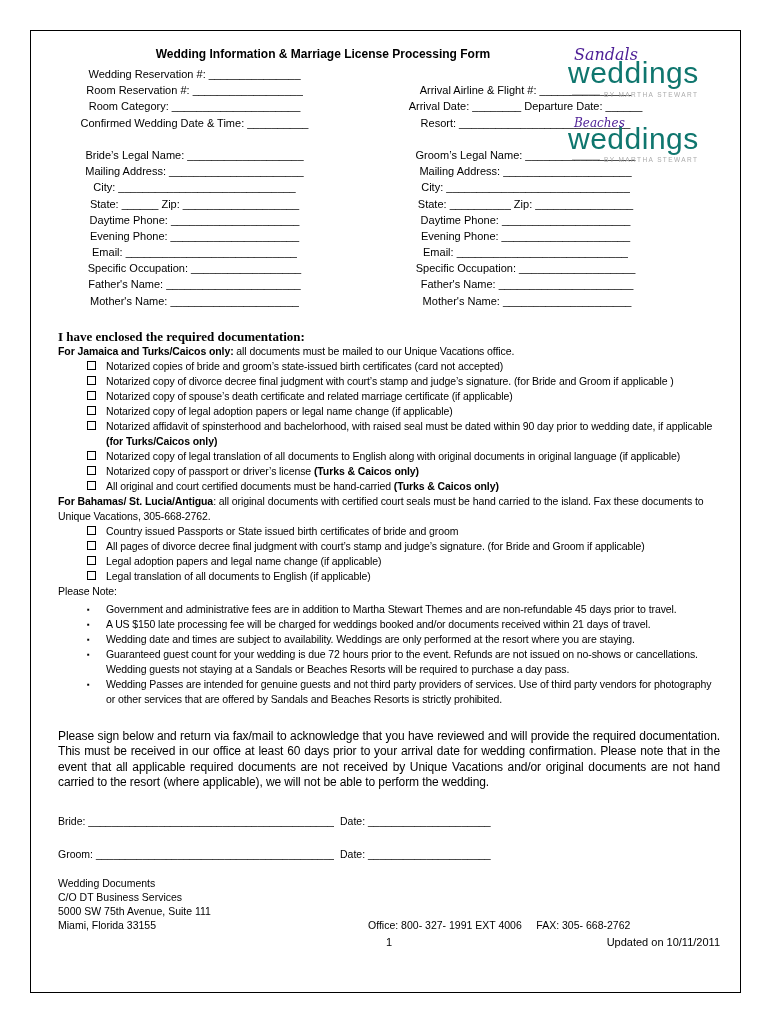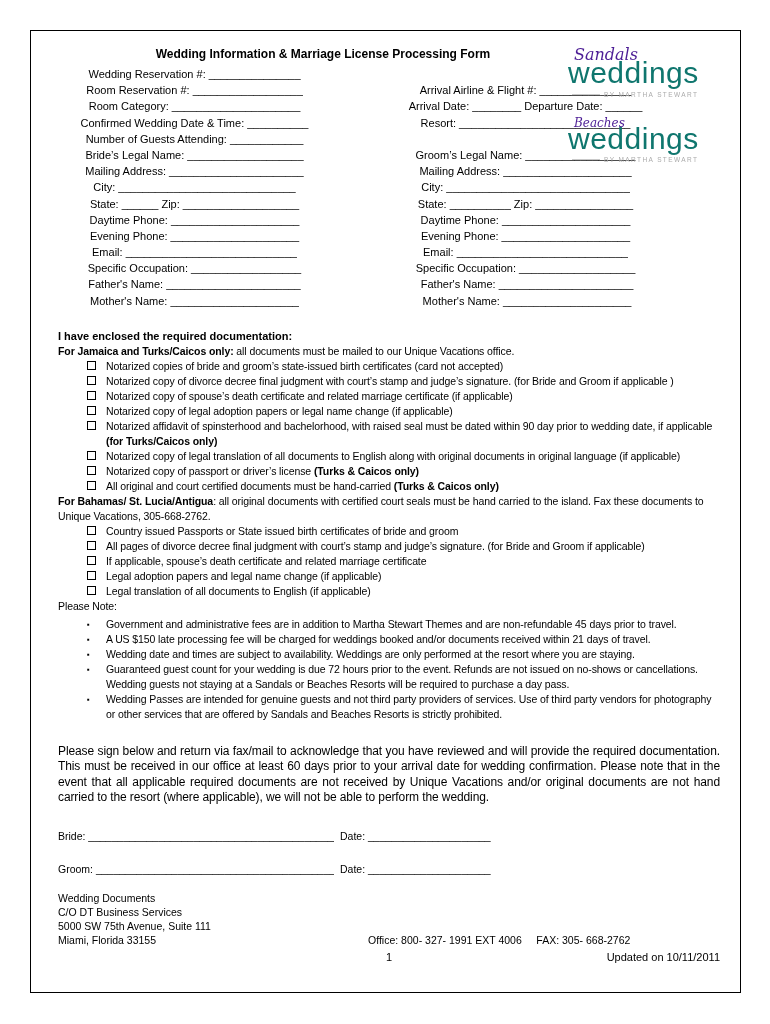--- a/index.html
+++ b/index.html
@@ -25,21 +25,21 @@
 
   
   .fields { width:662px; }
   .frow { display:flex; height:16.2px; line-height:16.2px; font-size:11px; }
   .fcell { white-space:pre; overflow:hidden;text-align:center; }
   .fl { width:273px; flex:none; }
   .fr { flex:1; }
 
   
   .docs { margin-top:20px; font-size:10.5px; line-height:15px; letter-spacing:-0.1px; }
-  .docs .h { font-weight:bold; font-size:11px; letter-spacing:0; }
+  .docs .h { font-weight:bold; font-size:13px; letter-spacing:0;font-family:Liberation Serif, serif; }
   .intro .b, .cbtext .b { font-weight:bold; }
   .cbitem { display:flex; padding-left:29px; }
   .cbbox { flex:none; width:9px; height:9px; border:1px solid #000; margin:2.5px 10px 0 0; background:#fff; }
 
   
   .note { font-size:10.5px; line-height:15px; letter-spacing:-0.1px; }
   .note .h { margin-bottom:3px; }
   .blt { display:flex; padding-left:29px; }
   .blt .dot { flex:none; width:19px; font-size:8px; line-height:15px; }
 
@@ -99,21 +99,20 @@
       </div>
     <div class="frow">
         <div class="fcell fl">Room Category: _____________________</div>
         <div class="fcell fr">Arrival Date: ________ Departure Date: ______</div>
       </div>
     <div class="frow">
         <div class="fcell fl">Confirmed Wedding Date &amp; Time: __________</div>
         <div class="fcell fr">Resort: ____________________________</div>
       </div>
     <div class="frow">
-        <div class="fcell fl">Number of Guests Attending: ____________</div>
         <div class="fcell fr"></div>
       </div>
     <div class="frow">
         <div class="fcell fl">Bride’s Legal Name: ___________________</div>
         <div class="fcell fr">Groom’s Legal Name: __________________</div>
       </div>
     <div class="frow">
         <div class="fcell fl">Mailing Address: ______________________</div>
         <div class="fcell fr">Mailing Address: _____________________</div>
       </div>
@@ -190,24 +189,20 @@
 
     <div class="intro"><span class="b">For Bahamas/ St. Lucia/Antigua</span><span>: all original documents with certified court seals must be hand carried to the island. Fax these documents to Unique Vacations, 305-668-2762.</span></div>
 
     <div class="cbitem">
         <span class="cbbox"></span>
         <span class="cbtext"><span>Country issued Passports or State issued birth certificates of bride and groom</span><span class="b"></span></span>
       </div>
     <div class="cbitem">
         <span class="cbbox"></span>
         <span class="cbtext"><span>All pages of divorce decree final judgment with court’s stamp and judge’s signature. (for Bride and Groom if applicable)</span><span class="b"></span></span>
-      </div>
-    <div class="cbitem">
-        <span class="cbbox"></span>
-        <span class="cbtext"><span>If applicable, spouse’s death certificate and related marriage certificate</span><span class="b"></span></span>
       </div>
     <div class="cbitem">
         <span class="cbbox"></span>
         <span class="cbtext"><span>Legal adoption papers and legal name change (if applicable)</span><span class="b"></span></span>
       </div>
     <div class="cbitem">
         <span class="cbbox"></span>
         <span class="cbtext"><span>Legal translation of all documents to English (if applicable)</span><span class="b"></span></span>
       </div>
   </div>

